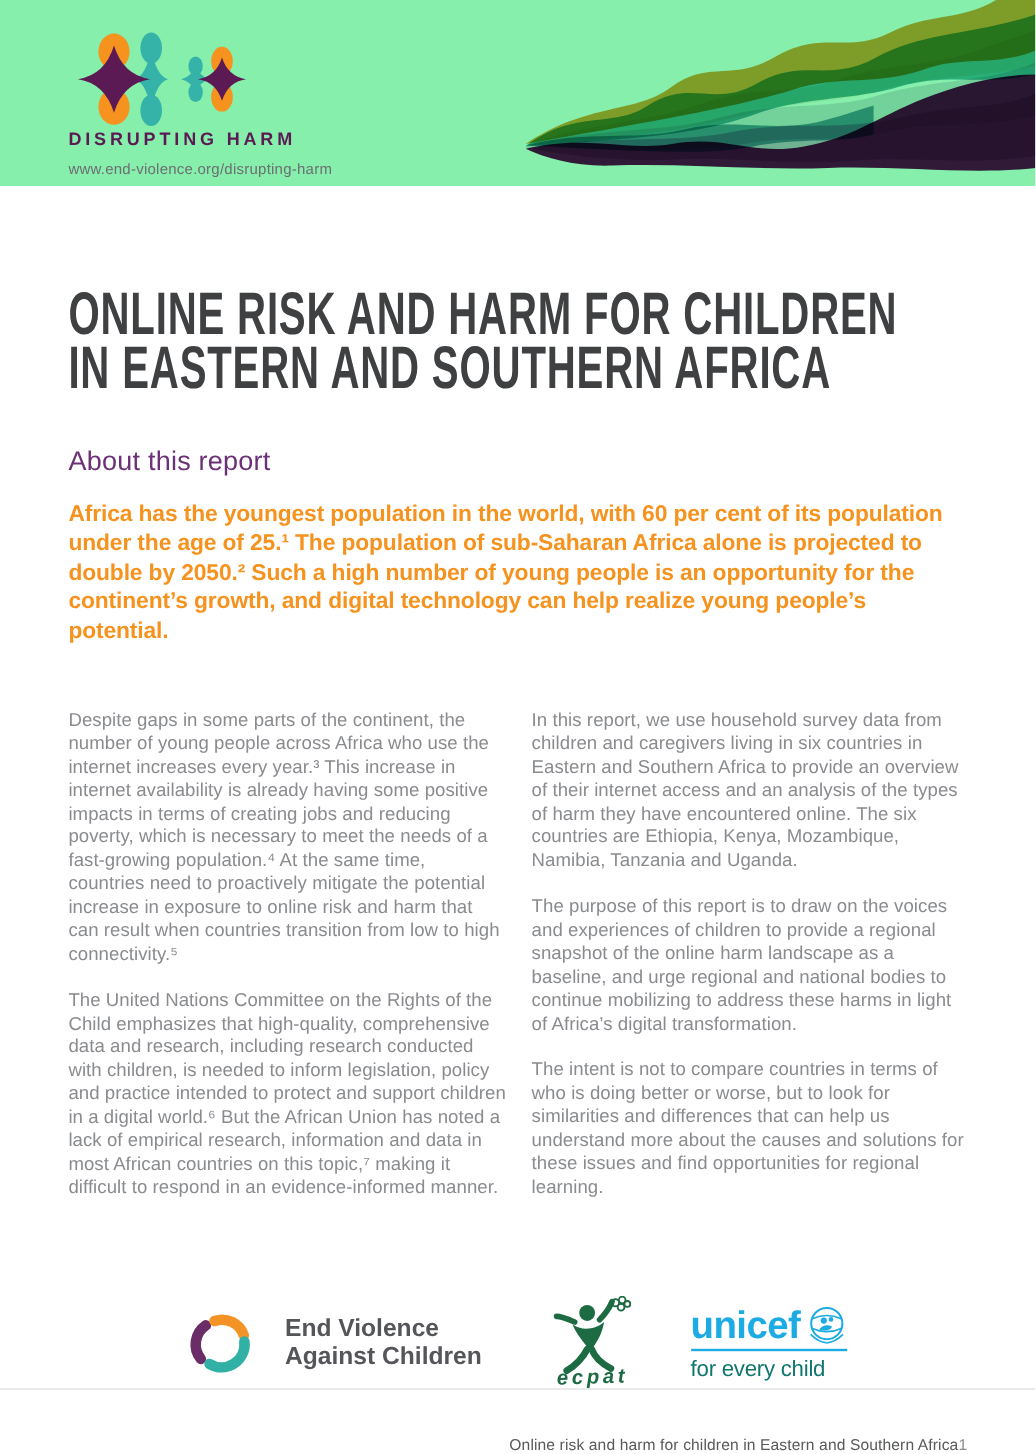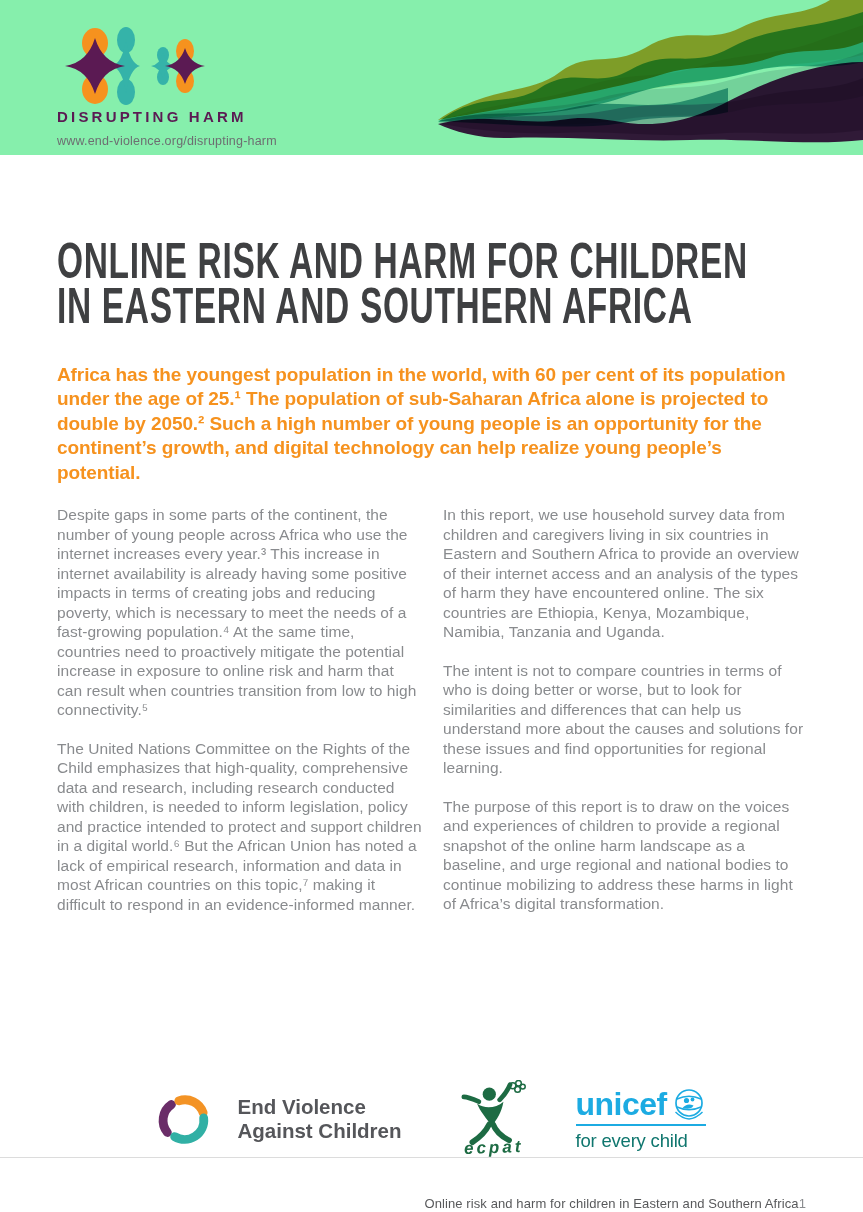--- a/index.html
+++ b/index.html
@@ -27,21 +27,21 @@
   .content{position:absolute;top:155px;left:57px;width:751px;}
   .title{margin-top:84px;color:#3f4042;font-weight:bold;font-size:50px;line-height:45px;}
   .title .tline{display:block;white-space:nowrap;}
   .title .tline span{display:inline-block;transform:scaleX(.67);transform-origin:left center;letter-spacing:1px;}
   .section-heading{margin-top:43px;font-size:22.5px;font-weight:400;color:#6c3077;letter-spacing:.2px;}
   .lead{
     margin-top:13px;width:751px;color:#f6921e;font-weight:bold;
     font-size:19px;line-height:24.6px;letter-spacing:-.1px;
   }
   .columns{margin-top:20px;display:flex;gap:21px;}
-  .col{width:365px;color:#898b8e;font-size:15.5px;line-height:19.5px;letter-spacing:.05px;}
+  .col{width:365px;color:#898b8e;font-size:15.5px;line-height:19.5px;letter-spacing:.05px;margin-top:31px;}
   .col p{margin:0 0 19px 0;}
 
   
   .partners{position:absolute;top:1080px;left:0;width:863px;display:flex;justify-content:center;align-items:center;}
   .evac{display:flex;align-items:center;}
   .evac-text{margin-left:24px;font-size:20.5px;font-weight:bold;color:#55565a;line-height:24.5px;}
   .ecpat{margin-left:44px;display:flex;flex-direction:column;align-items:center;width:96px;}
   .ecpat-label{
     color:#1d6b43;font-size:17px;font-weight:bold;font-style:italic;
     letter-spacing:3px;margin-top:-8px;transform:rotate(-2deg);
@@ -98,32 +98,33 @@
       <div class="brand-url">www.end-violence.org/disrupting-harm</div>
     </div>
   </header>
 
   <main class="content">
     <h1 class="title">
       <div class="tline"><span>ONLINE RISK AND HARM FOR CHILDREN</span></div>
       <div class="tline"><span>IN EASTERN AND SOUTHERN AFRICA</span></div>
     </h1>
 
+    <h2 class="section-heading">About this report</h2>
 
     <p class="lead">Africa has the youngest population in the world, with 60 per cent of its population under the age of 25.¹ The population of sub-Saharan Africa alone is projected to double by 2050.² Such a high number of young people is an opportunity for the continent’s growth, and digital technology can help realize young people’s potential.</p>
 
     <div class="columns">
       <div class="col">
         <p>Despite gaps in some parts of the continent, the number of young people across Africa who use the internet increases every year.³ This increase in internet availability is already having some positive impacts in terms of creating jobs and reducing poverty, which is necessary to meet the needs of a fast-growing population.⁴ At the same time, countries need to proactively mitigate the potential increase in exposure to online risk and harm that can result when countries transition from low to high connectivity.⁵</p>
         <p>The United Nations Committee on the Rights of the Child emphasizes that high-quality, comprehensive data and research, including research conducted with children, is needed to inform legislation, policy and practice intended to protect and support children in a digital world.⁶ But the African Union has noted a lack of empirical research, information and data in most African countries on this topic,⁷ making it difficult to respond in an evidence-informed manner.</p>
       </div>
       <div class="col">
         <p>In this report, we use household survey data from children and caregivers living in six countries in Eastern and Southern Africa to provide an overview of their internet access and an analysis of the types of harm they have encountered online. The six countries are Ethiopia, Kenya, Mozambique, Namibia, Tanzania and Uganda.</p>
+        <p>The purpose of this report is to draw on the voices and experiences of children to provide a regional snapshot of the online harm landscape as a baseline, and urge regional and national bodies to continue mobilizing to address these harms in light of Africa’s digital transformation.</p>
         <p>The intent is not to compare countries in terms of who is doing better or worse, but to look for similarities and differences that can help us understand more about the causes and solutions for these issues and find opportunities for regional learning.</p>
-        <p>The purpose of this report is to draw on the voices and experiences of children to provide a regional snapshot of the online harm landscape as a baseline, and urge regional and national bodies to continue mobilizing to address these harms in light of Africa’s digital transformation.</p>
       </div>
     </div>
   </main>
 
   <div class="partners">
 
     <div class="evac">
       <svg width="56" height="56" viewBox="0 0 54 54" aria-hidden="true">
         <path d="M14 13 A18.5 18.5 0 0 0 10 40" fill="none" stroke="#6a2d68" stroke-width="8.5" stroke-linecap="round"></path>
         <path d="M21 9.5 A18.5 18.5 0 0 1 44.5 21" fill="none" stroke="#f39325" stroke-width="8.5" stroke-linecap="round"></path>

